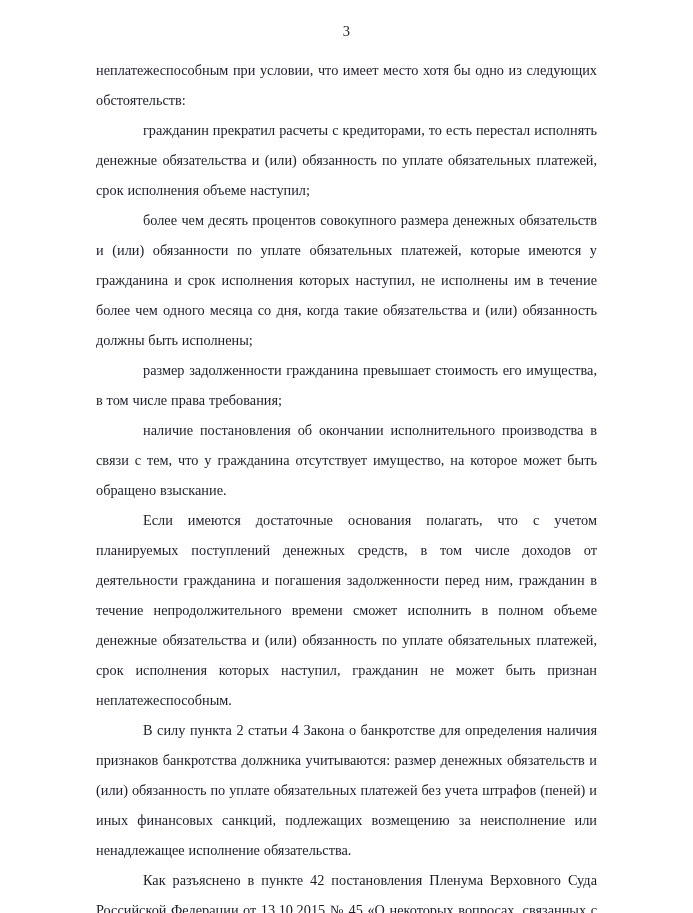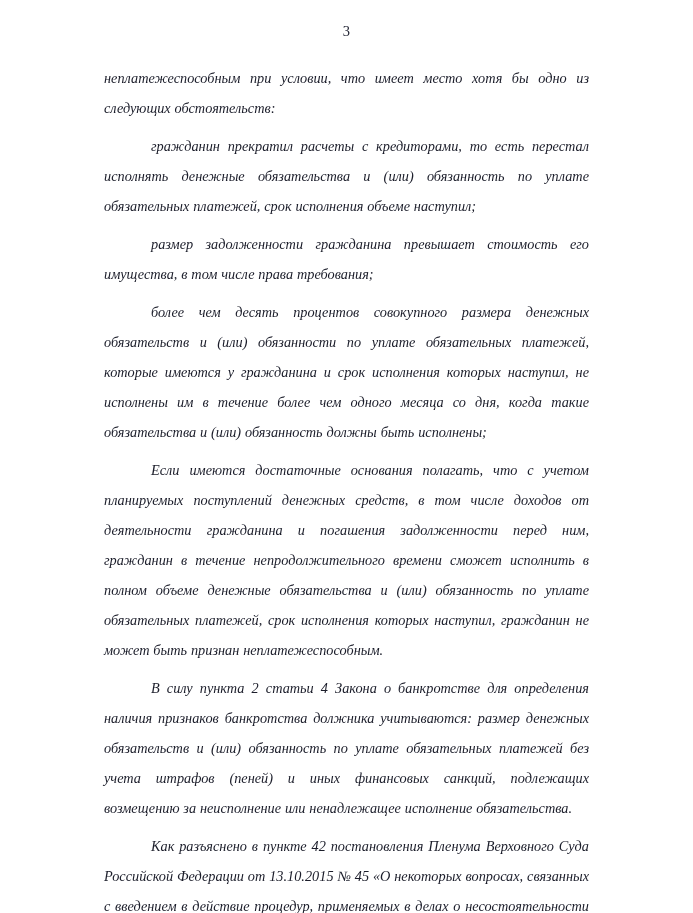--- a/index.html
+++ b/index.html
@@ -33,30 +33,29 @@
     color: #1e2030;
     letter-spacing: 0.2px;
   }
   .body-block {
     position: absolute;
     top: 55px;
     left: 96px;
     width: 501px;
   }
   p.para {
-    margin: 8px;
+    margin: 0;
     padding: 0;
     font-size: 14.3px;
     line-height: 30px;
     text-align: justify;
     text-justify: inter-word;
     color: #1b1d2a;
     hyphens: none;
     word-spacing: 0.02em;
-    font-style: italic;
   }
   p.para.cont {
     text-indent: 0;
   }
   p.para.indent {
     text-indent: 47px;
   }
 </style>
 </head>
 <body>
@@ -64,24 +63,25 @@
 <div class="page">
 
   <div class="page-number">3</div>
 
   <div class="body-block">
 
     <p class="para cont">неплатежеспособным при условии, что имеет место хотя бы одно из следующих обстоятельств:</p>
 
     <p class="para indent">гражданин прекратил расчеты с кредиторами, то есть перестал исполнять денежные обязательства и (или) обязанность по уплате обязательных платежей, срок исполнения объеме наступил;</p>
 
+    <p class="para indent">более чем десять процентов совокупного размера денежных обязательств и (или) обязанности по уплате обязательных платежей, которые имеются у гражданина и срок исполнения которых наступил, не исполнены им в течение более чем одного месяца со дня, когда такие обязательства и (или) обязанность должны быть исполнены;</p>
+
     <p class="para indent">размер задолженности гражданина превышает стоимость его имущества, в том числе права требования;</p>
 
-    <p class="para indent">более чем десять процентов совокупного размера денежных обязательств и (или) обязанности по уплате обязательных платежей, которые имеются у гражданина и срок исполнения которых наступил, не исполнены им в течение более чем одного месяца со дня, когда такие обязательства и (или) обязанность должны быть исполнены;</p>
-
+    <p class="para indent">наличие постановления об окончании исполнительного производства в связи с тем, что у гражданина отсутствует имущество, на которое может быть обращено взыскание.</p>
 
     <p class="para indent">Если имеются достаточные основания полагать, что с учетом планируемых поступлений денежных средств, в том числе доходов от деятельности гражданина и погашения задолженности перед ним, гражданин в течение непродолжительного времени сможет исполнить в полном объеме денежные обязательства и (или) обязанность по уплате обязательных платежей, срок исполнения которых наступил, гражданин не может быть признан неплатежеспособным.</p>
 
     <p class="para indent">В силу пункта 2 статьи 4 Закона о банкротстве для определения наличия признаков банкротства должника учитываются: размер денежных обязательств и (или) обязанность по уплате обязательных платежей без учета штрафов (пеней) и иных финансовых санкций, подлежащих возмещению за неисполнение или ненадлежащее исполнение обязательства.</p>
 
     <p class="para indent">Как разъяснено в пункте 42 постановления Пленума Верховного Суда Российской Федерации от 13.10.2015 № 45 «О некоторых вопросах, связанных с введением в действие процедур, применяемых в делах о несостоятельности (банкротстве) граждан», целью норм Закона о банкротстве в их системном толковании является обеспечение добросовестного сотрудничества должника с судом, финансовым управляющим и кредиторами. Указанные нормы направлены на недопущение сокрытия должником каких-либо обстоятельств, которые могут отрицательно повлиять на возможность максимально полного удовлетворения требований кредиторов, затруднить разрешение судом вопросов, возникающих при рассмотрении дела о банкротстве, или иным образом воспрепятствовать рассмотрению дела.</p>
 
   </div>
 </div>
 

